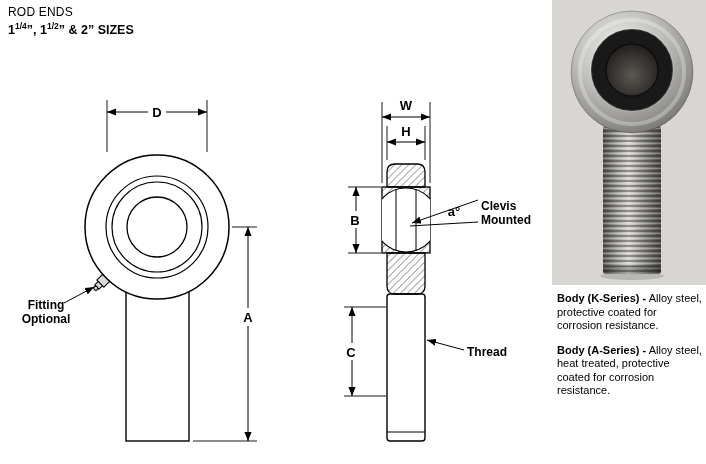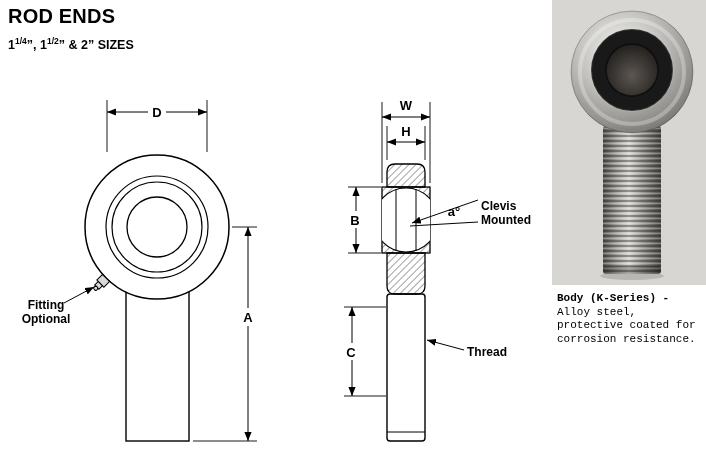--- a/index.html
+++ b/index.html
@@ -1,33 +1,33 @@
 <!DOCTYPE html>
 <html><head>
 <meta charset="utf-8">
 <style>
   * { box-sizing: border-box; margin: 0; padding: 0; }
   html,body { width:706px; height:464px; }
   body { font-family:"Liberation Sans", sans-serif; background:#ffffff; }
   .page { position:relative; width:706px; height:464px; background:#fff; overflow:hidden; }
 
   .header { position:absolute; left:8px; top:5px; color:#000; }
-  .title { font-size:20px; font-weight:bold; letter-spacing:.2px; }
-  .subtitle { font-size:12.5px; font-weight:bold; margin-top:8px; }
+  .title { font-size:12px; font-weight:normal; letter-spacing:.2px; }
+  .subtitle { font-size:12.5px; font-weight:bold; margin-top:2px; }
   .subtitle sup { font-size:8.5px; }
 
   svg.drawing { position:absolute; left:0; top:0; }
   svg { font-family:"Liberation Sans", sans-serif; }
   .dim  { font-size:13px; font-weight:bold; fill:#000; }
   .lbl  { font-size:12px; font-weight:bold; fill:#000; }
 
   .photo { position:absolute; left:552px; top:0; width:154px; height:285px; }
 
   .notes { position:absolute; left:557px; top:292px; width:147px; font-size:11px; line-height:13.5px; color:#000; }
-  .note { margin-bottom:11px;font-family:Liberation Mono, monospace; }
+  .note { margin-bottom:11px; }
   .note b { font-weight:bold; }
 </style>
 </head>
 <body>
 
 <div class="page">
 
   <div class="header">
     <div class="title">ROD ENDS</div>
     <div class="subtitle"><span>1</span><sup>1/4</sup><span>”, 1</span><sup>1/2</sup><span>” &amp; 2” SIZES</span></div>
@@ -185,15 +185,16 @@
       <circle cx="80" cy="72" r="52" fill="none" stroke="rgba(255,255,255,0.28)" stroke-width="4"></circle>
       <circle cx="80" cy="70" r="41" fill="#191919"></circle>
       <circle cx="80" cy="70" r="41" fill="none" stroke="rgba(255,255,255,0.12)" stroke-width="2"></circle>
       <circle cx="80" cy="70" r="26" fill="url(#boreG)"></circle>
       <circle cx="80" cy="70" r="26" fill="none" stroke="rgba(0,0,0,0.55)" stroke-width="1.5"></circle>
     </g>
   </svg>
 
   <div class="notes">
     <div class="note"><b>Body (K-Series) -</b><span> Alloy steel, protective coated for corrosion resistance.</span></div>
+    <div class="note"><b>Body (A-Series) -</b><span> Alloy steel, heat treated, protective coated for corrosion resistance.</span></div>
   </div>
 
 </div>
 
 </body></html>

